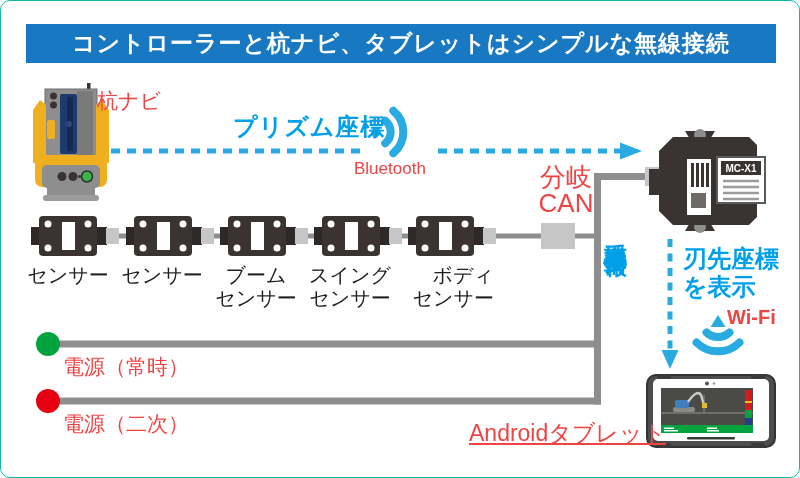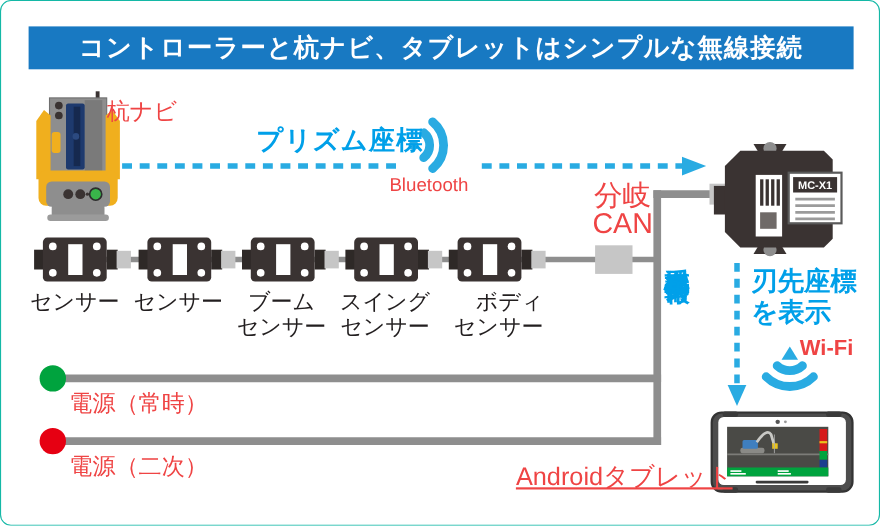--- a/index.html
+++ b/index.html
@@ -14,21 +14,21 @@
     color:#fff;font-size:23px;font-weight:bold;text-align:center;line-height:39px;
     letter-spacing:1px;
   }
   .jp-black{color:#ef4444;}
   .blue-label{color:#00a0e9;font-weight:bold;}
   #stake-navi-label{left:96px;top:86px;font-size:21px;}
   #prism-label{left:232px;top:110px;font-size:24px;letter-spacing:1px;}
   #bluetooth-label{left:353px;top:158px;font-size:17px;text-align:right;}
   #can-branch-label{left:533px;top:163px;width:64px;font-size:26px;line-height:26px;text-align:center;font-weight:500;}
   #posture-label{left:602px;top:224px;font-size:23px;writing-mode:vertical-rl;letter-spacing:2px;line-height:26px;}
-  #blade-label{left:682px;top:244px;font-size:24px;line-height:28px;font-family:Liberation Mono, monospace;}
+  #blade-label{left:682px;top:244px;font-size:24px;line-height:28px;}
   #wifi-label{left:726px;top:305px;font-size:20px;font-weight:600;}
   #tablet-label{left:468px;top:417px;font-size:23px;text-decoration:underline;}
   #power-always-label{left:62px;top:352px;font-size:21px;}
   #power-secondary-label{left:62px;top:409px;font-size:21px;}
   .sensor-label{top:263px;width:100px;text-align:center;font-size:20px;line-height:23px;color:#221e1f;}
   #sensor-label-0{left:17px;}
   #sensor-label-1{left:111px;}
   #sensor-label-2{left:205px;}
   #sensor-label-3{left:299px;}
   #sensor-label-4{left:393px;text-align:right;}

